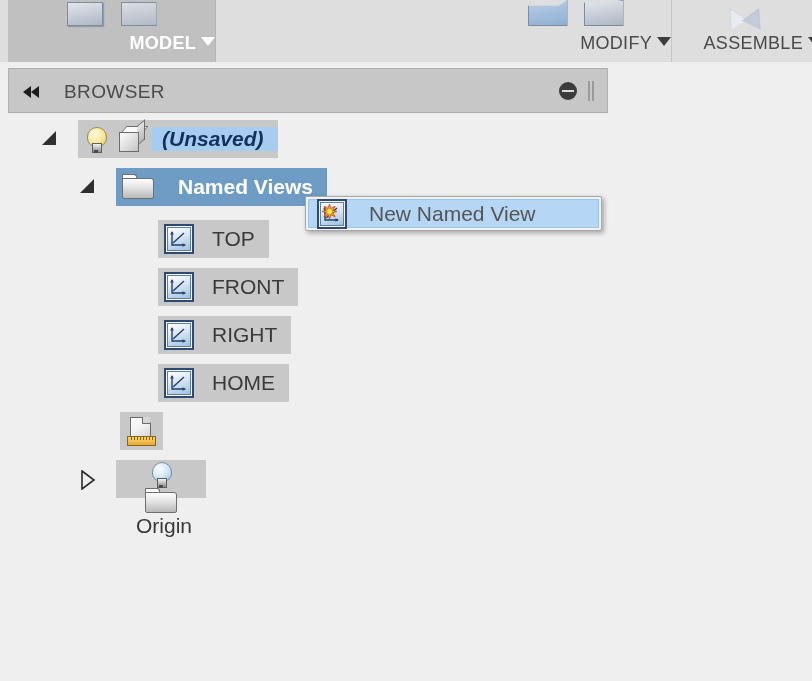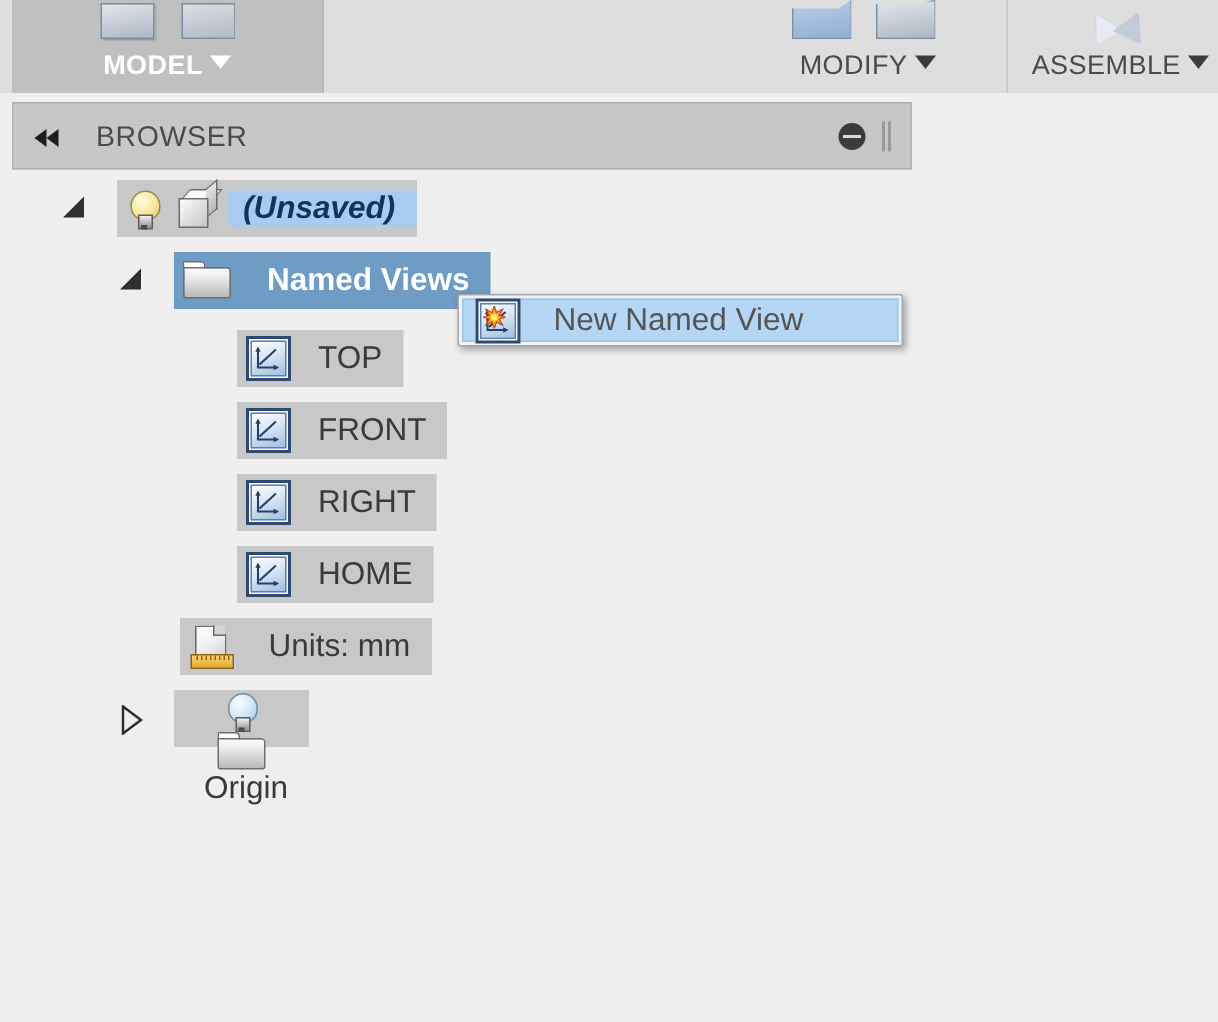--- a/index.html
+++ b/index.html
@@ -33,21 +33,21 @@
     box-sizing: border-box;
     border-right: 1px solid #c6c6c6;
   }
   .panel.active { background: #c0c0c0; border-right: 1px solid #b4b4b4; }
   .panel-icons {
     position: absolute; left: 0; top: 0; width: 100%; height: 26px;
     display: flex; align-items: flex-end; justify-content: center; gap: 10px;
   }
   .panel-label {
     position: absolute; left: 0; bottom: 8px; width: 100%;
-    text-align: center;
+    text-align: right;
     font-size: 18px; letter-spacing: .3px;
     color: #4a4a4a;
     white-space: nowrap;
     margin-top: 21px;
   }
   .panel.active .panel-label { color: #ffffff; font-weight: bold; }
   .caret {
     display: inline-block; width: 0; height: 0; margin-left: 5px;
     vertical-align: 3px;
     border-left: 7px solid transparent;
@@ -452,21 +452,20 @@
             <i style="left:3px"></i>
               <i style="left:6px"></i>
               <i style="left:9px"></i>
             <i style="left:12px"></i>
               <i style="left:15px"></i>
               <i style="left:18px"></i>
             <i style="left:21px"></i>
               <i style="left:24px"></i>
           </div>
         </div>
-        <div class="lbl" style="padding-left:16px;">Units: mm</div>
       </div>
     </div>
 
     <div class="row" style="left:0; top:340px;">
       <div class="twisty closed" style="left:80px; top:10px;">
         <svg width="18" height="20" viewBox="0 0 18 20">
           <path d="M2 1 L14 10 L2 19 Z" fill="none" stroke="#2b2b2b" stroke-width="1.6"></path>
         </svg>
       </div>
       <div class="row-chip" style="left:116px;flex-direction:column;">

